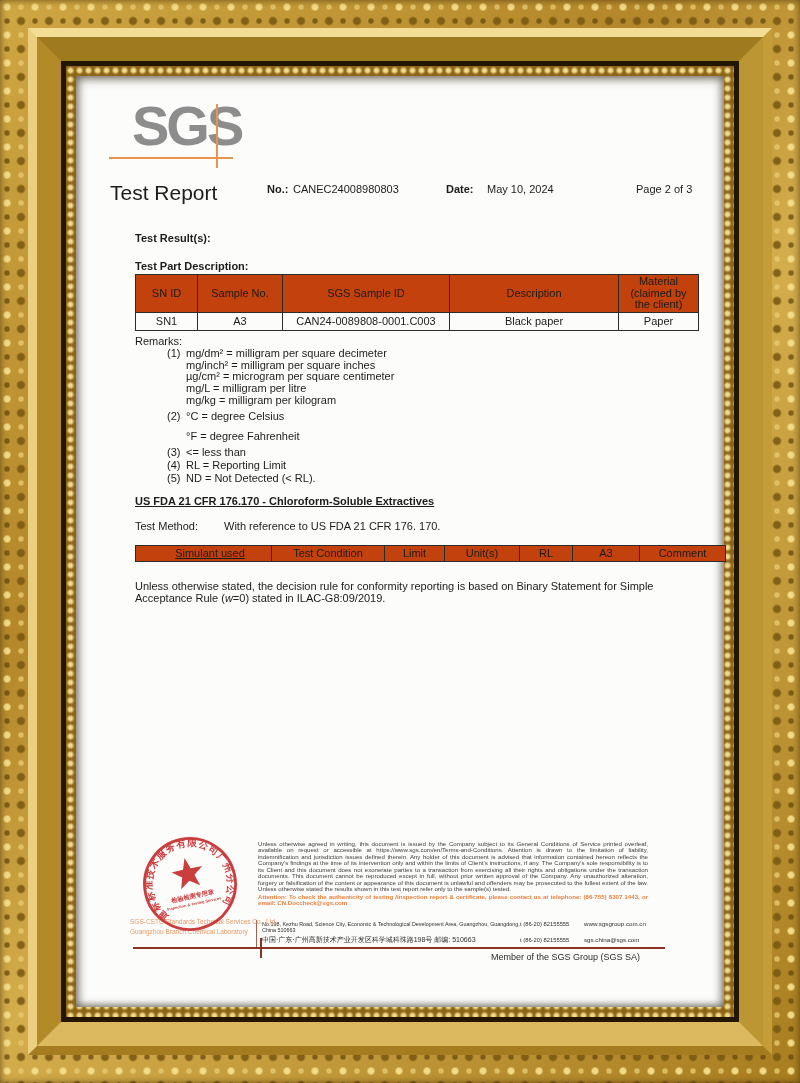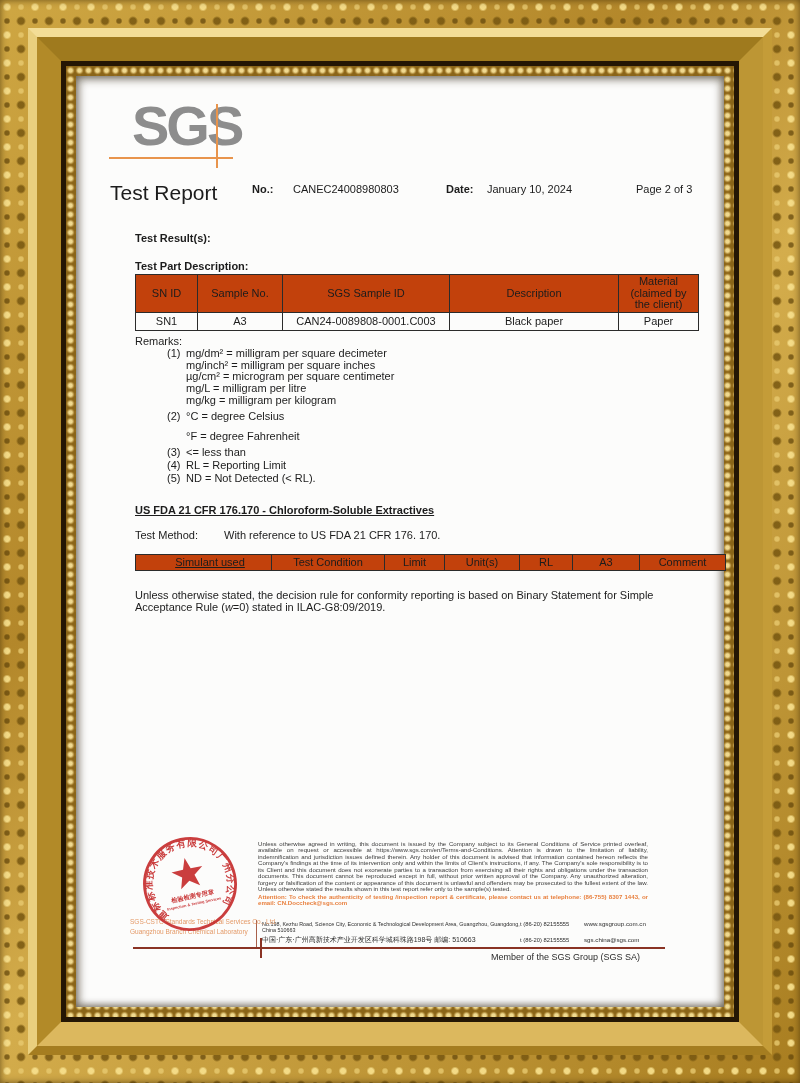--- a/index.html
+++ b/index.html
@@ -35,21 +35,21 @@
   
   .logo-text{position:absolute;left:56px;top:22px;font-size:56px;font-weight:bold;
     color:#8d8d8d;letter-spacing:-3px;line-height:1;transform:scaleY(.98);}
   .logo-hline{position:absolute;left:33px;top:81px;width:124px;height:2px;background:#e8944c;}
   .logo-vline{position:absolute;left:140px;top:28px;width:2px;height:64px;background:#e8944c;}
 
   
   .header-row{position:absolute;left:34px;top:107px;width:585px;height:16px;font-size:11px;}
   .header-row span{position:absolute;white-space:nowrap;}
   .h-title{left:0;top:-2px;font-size:21px;font-weight:normal;}
-  .h-no-label{left:142px;font-weight:bold;}
+  .h-no-label{left:157px;font-weight:bold;}
   .h-no-value{left:183px;}
   .h-date-label{left:336px;font-weight:bold;}
   .h-date-value{left:377px;}
   .h-page{left:526px;}
 
   
   .body{position:absolute;left:59px;top:156px;width:530px;font-size:11px;line-height:1.1;}
   .bold{font-weight:bold;}
   .lbl-part{margin-top:16px;}
 
@@ -66,21 +66,21 @@
   .t-res .c1{width:106px;} .t-res .c2{width:53px;} .t-res .c3{width:68px;}
   .t-res .c4{width:46px;} .t-res .c5{width:60px;} .t-res .c6{width:79px;}
   .t-res td{height:13px;}
 
   .remarks-label{margin-top:4px;}
   .remark-item{display:flex;margin-top:1px;line-height:1.07;}
   .remark-num{flex:none;margin-left:32px;width:19px;}
   .remark-lines{flex:1;}
   .mt4{margin-top:4px;} .mt8{margin-top:8px;} .mt5{margin-top:5px;}
 
-  .fda-heading{margin-top:19px;font-weight:bold;text-decoration:underline;}
+  .fda-heading{margin-top:10px;font-weight:bold;text-decoration:underline;}
   .tm-row{margin-top:13px;display:flex;}
   .tm-label{flex:none;width:89px;}
   .decision{margin-top:18px;line-height:1.15;}
   .decision .w{font-style:italic;}
 
   
   .stamp{position:absolute;left:64px;top:758px;width:100px;height:100px;z-index:3;}
   .company-lines{position:absolute;left:54px;top:841px;width:215px;z-index:1;
     font-size:6.5px;line-height:1.55;color:#e49a68;}
   .disclaimer{position:absolute;left:182px;top:765px;width:390px;font-size:6.1px;
@@ -110,21 +110,21 @@
 
               <div class="logo-text">SGS</div>
               <div class="logo-hline"></div>
               <div class="logo-vline"></div>
 
               <div class="header-row">
                 <span class="h-title">Test Report</span>
                 <span class="h-no-label">No.:</span>
                 <span class="h-no-value">CANEC24008980803</span>
                 <span class="h-date-label">Date:</span>
-                <span class="h-date-value">January 10, 2024</span>
+                <span class="h-date-value">May 10, 2024</span>
                 <span class="h-page">Page 2 of 3</span>
               </div>
 
               <div class="body">
                 <div class="bold">Test Result(s):</div>
                 <div class="bold lbl-part">Test Part Description:</div>
 
                 <table class="t-part">
                   <tbody>
                       <tr class="thdr">

